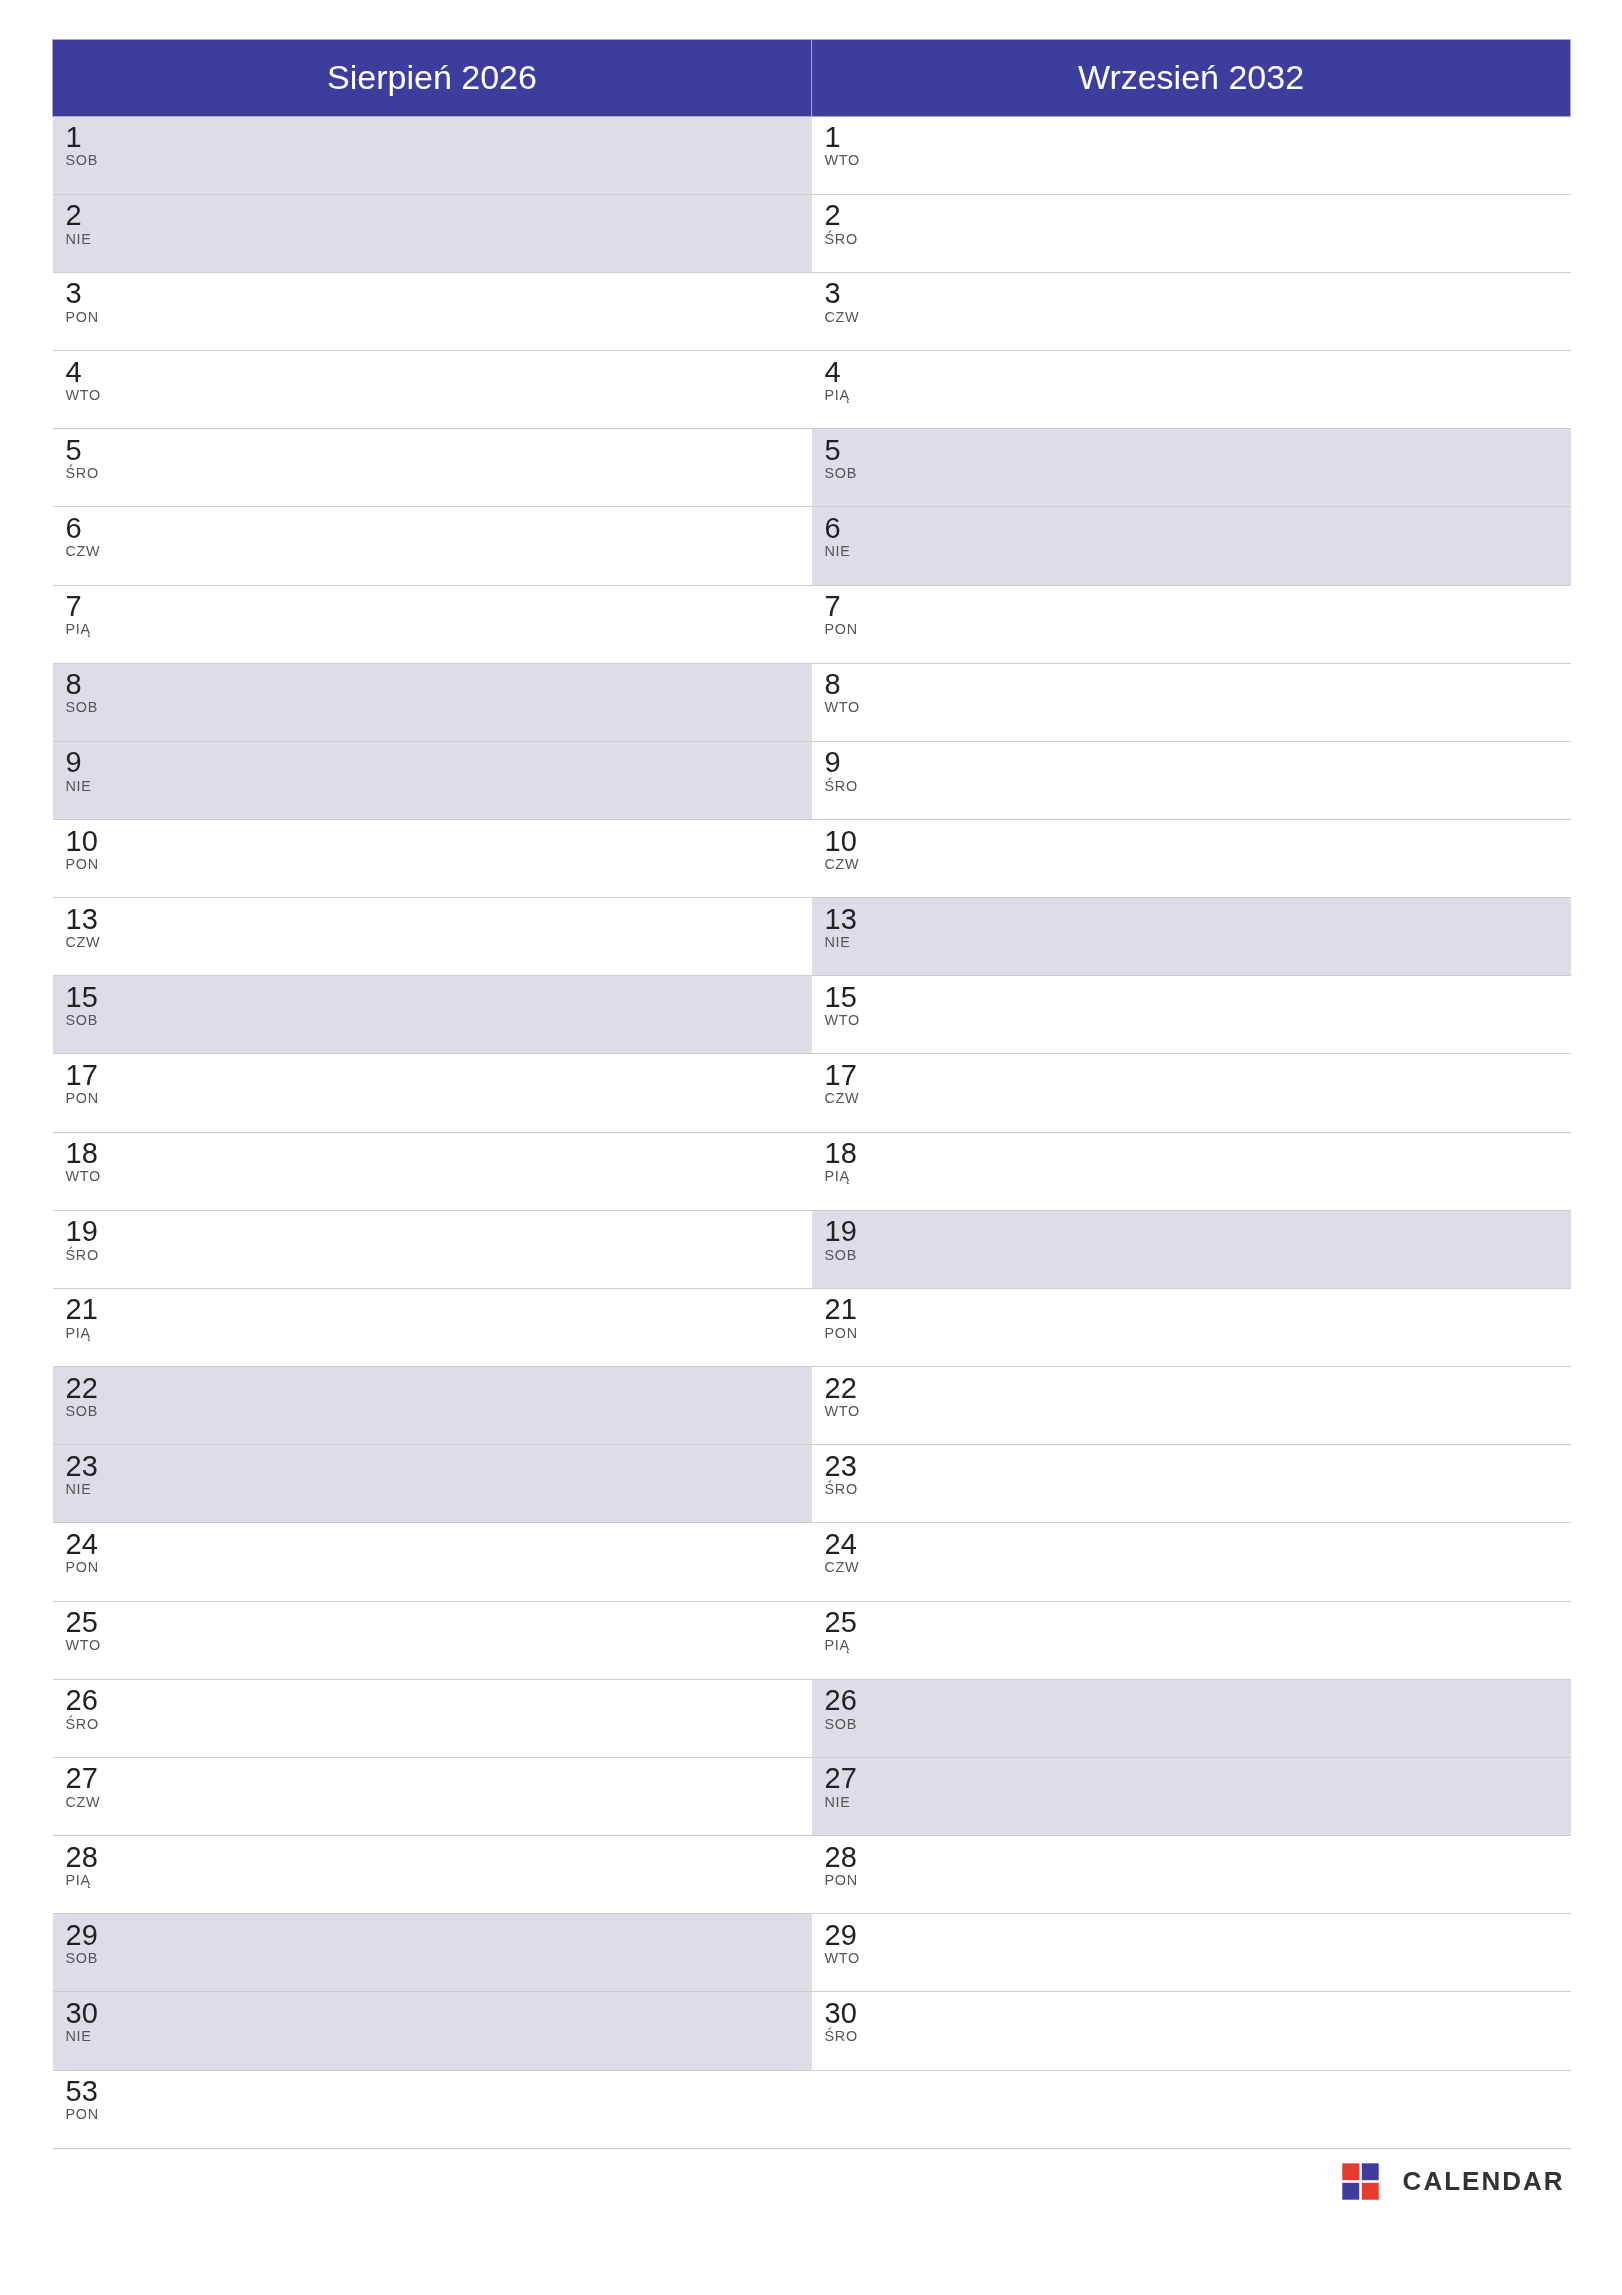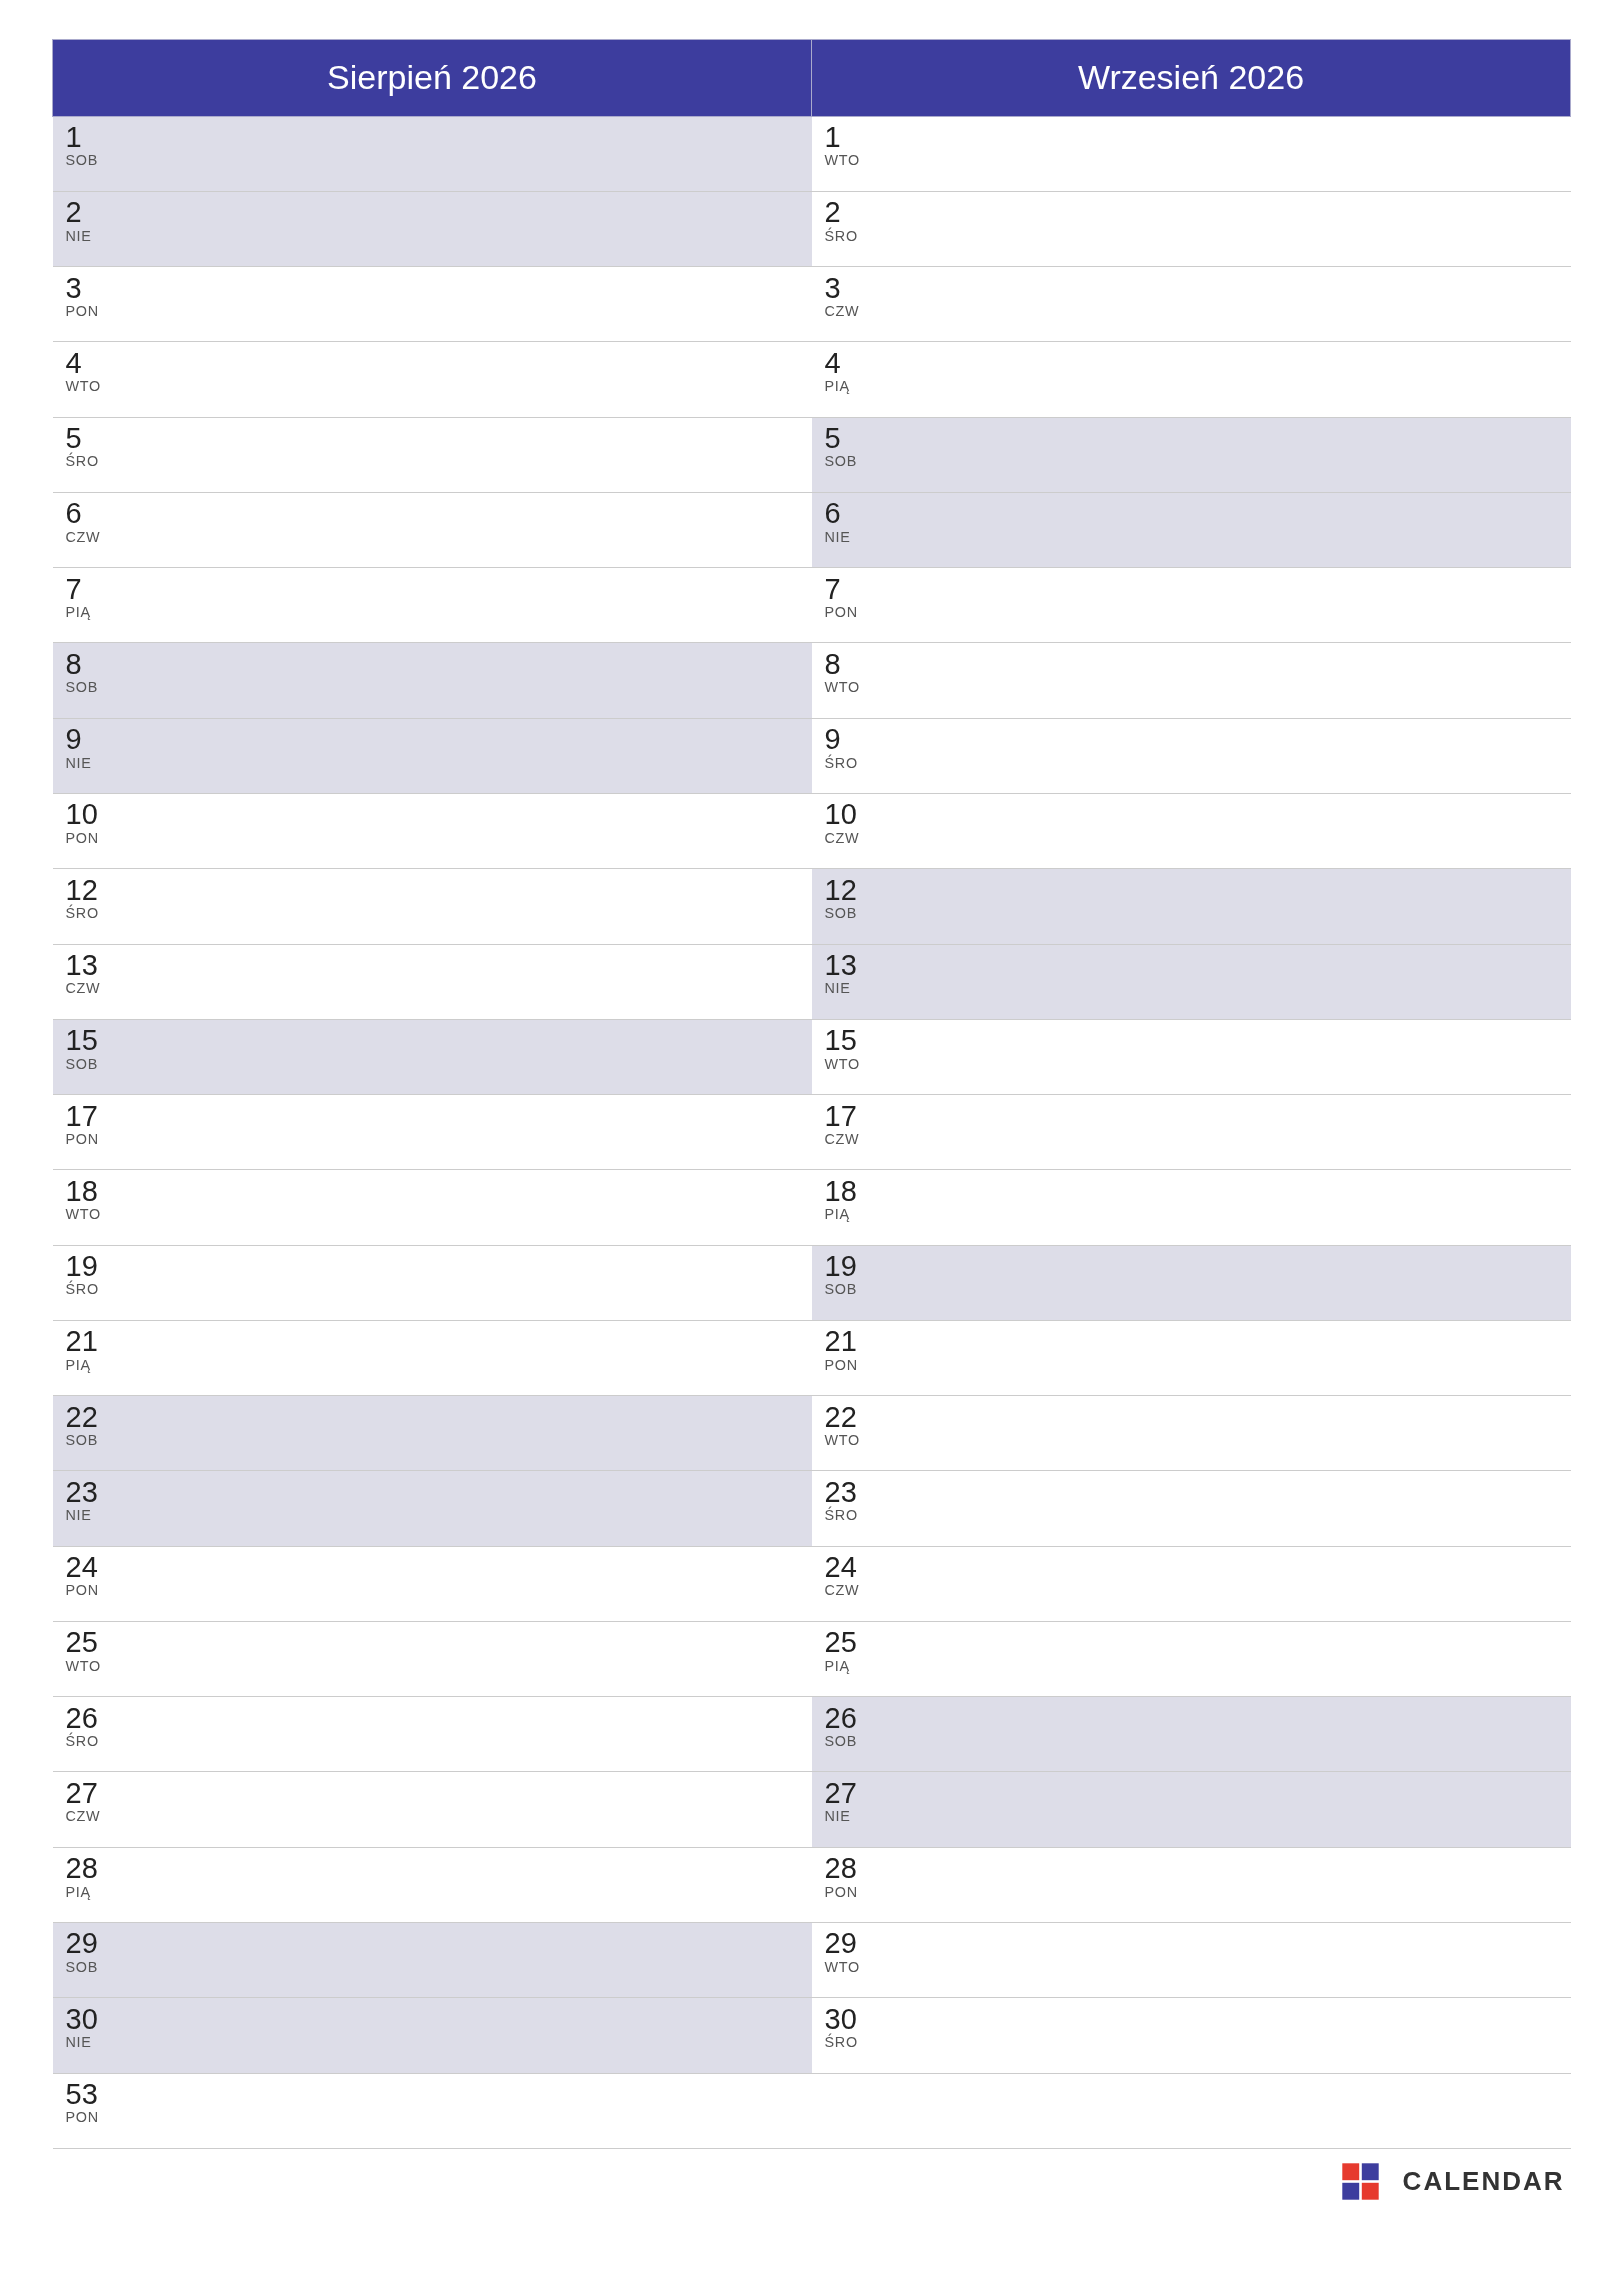--- a/index.html
+++ b/index.html
@@ -79,21 +79,21 @@
     }
   </style>
 </head>
 <body>
 
 <div class="page">
   <table class="calendar-table">
     <thead>
       <tr class="header-row">
         <th>Sierpień 2026</th>
-        <th>Wrzesień 2026</th>
+        <th>Wrzesień 2032</th>
       </tr>
     </thead>
     <tbody id="calendar-body">
     <tr class="day-row">
           <td style="background-color: rgb(221, 221, 232);">
             <div class="day-number">1</div>
             <div class="day-name">SOB</div>
           </td>
           <td>
             <div class="day-number">1</div>
@@ -181,30 +181,20 @@
           </td>
         </tr>
         <tr class="day-row">
           <td>
             <div class="day-number">10</div>
             <div class="day-name">PON</div>
           </td>
           <td>
             <div class="day-number">10</div>
             <div class="day-name">CZW</div>
-          </td>
-        </tr>
-        <tr class="day-row">
-          <td>
-            <div class="day-number">12</div>
-            <div class="day-name">ŚRO</div>
-          </td>
-          <td style="background-color: rgb(221, 221, 232);">
-            <div class="day-number">12</div>
-            <div class="day-name">SOB</div>
           </td>
         </tr>
         <tr class="day-row">
           <td>
             <div class="day-number">13</div>
             <div class="day-name">CZW</div>
           </td>
           <td style="background-color: rgb(221, 221, 232);">
             <div class="day-number">13</div>
             <div class="day-name">NIE</div>

